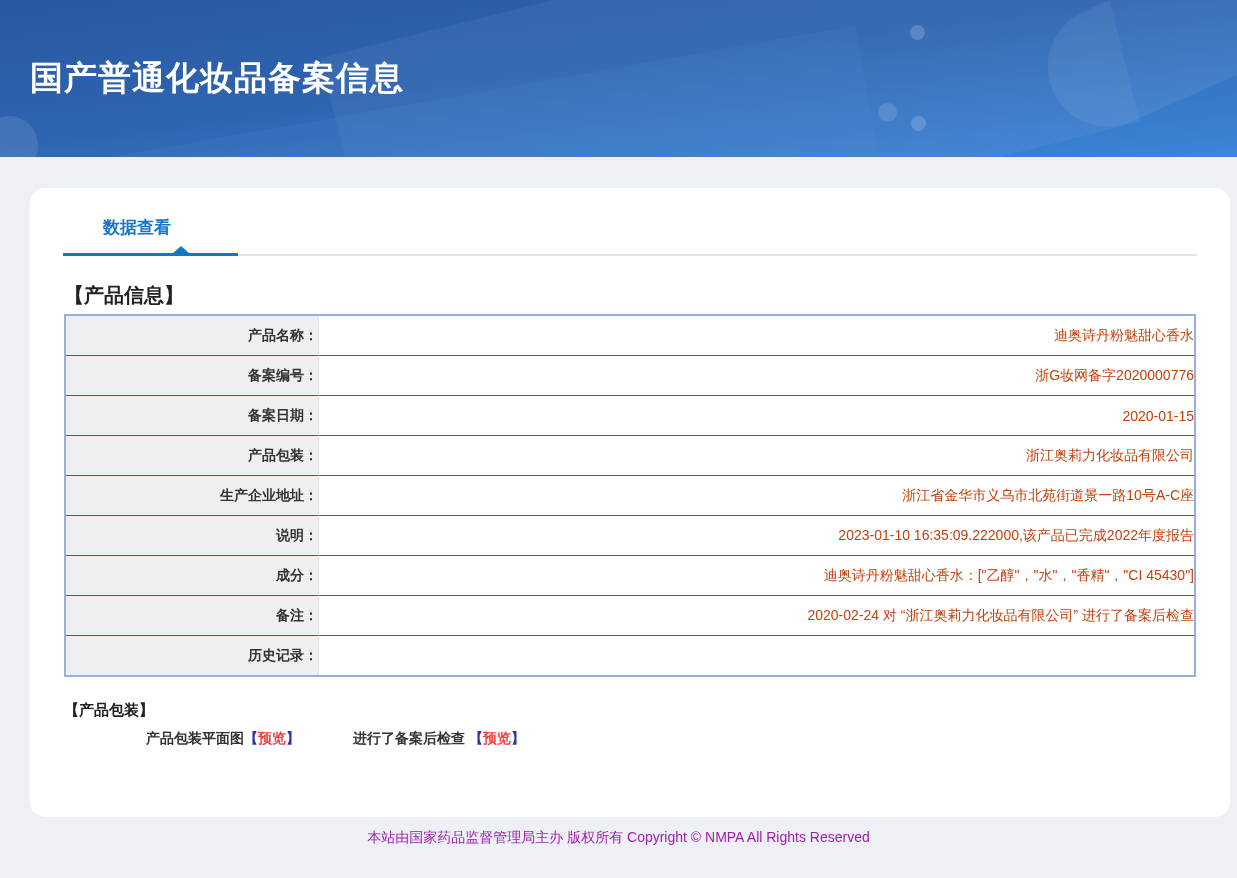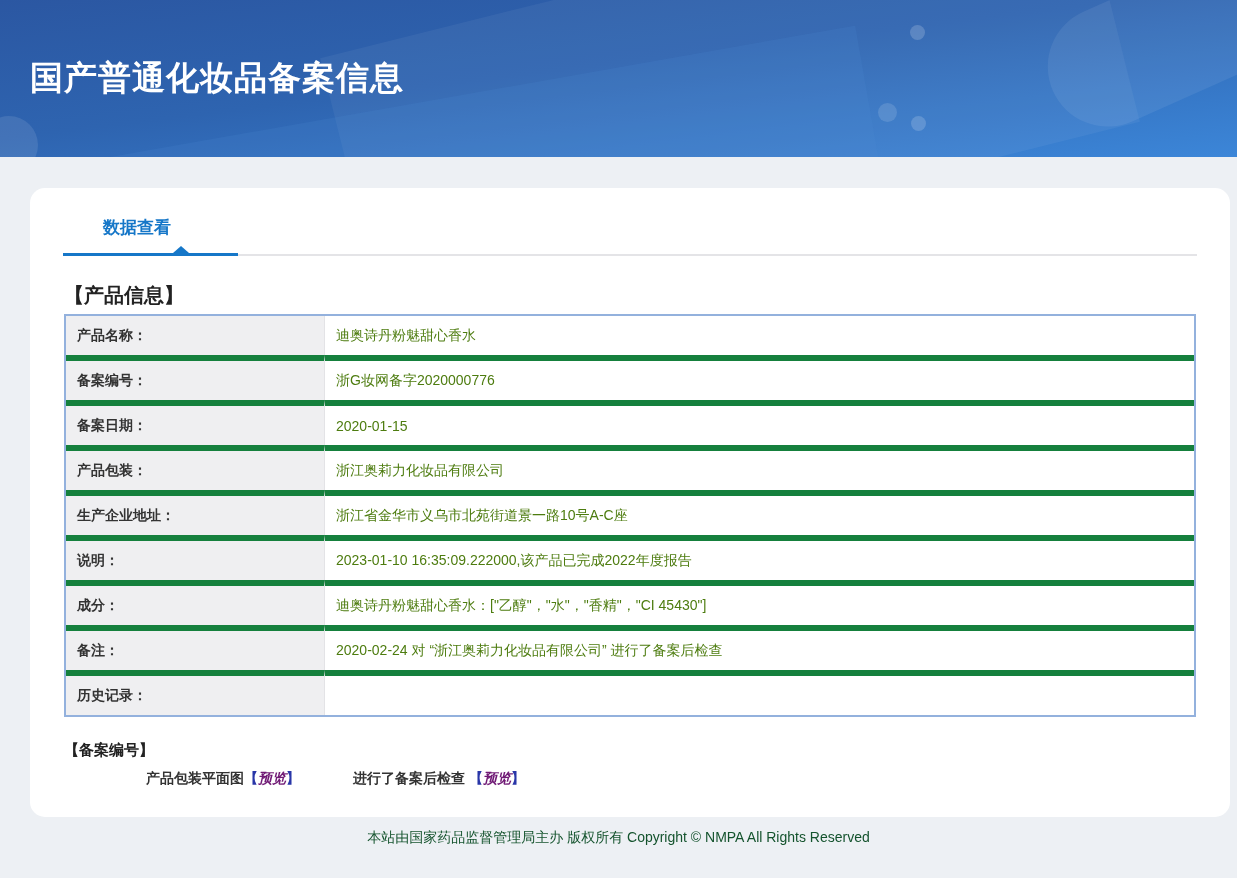--- a/index.html
+++ b/index.html
@@ -48,32 +48,32 @@
   
   .section-title{
     margin:26px 34px 5px 34px;
     font-size:20px;font-weight:bold;color:#222;
   }
   table.info-table{
     margin:0 34px;width:1132px;table-layout:fixed;
     border-collapse:separate;border-spacing:0;
     border:2px solid #93b1dd;
   }
-  table.info-table td{height:39px;font-size:14px;vertical-align:middle;padding:0 0 0 11px;}
+  table.info-table td{height:39px;font-size:14px;vertical-align:middle;padding:0 0 0 5px;text-align:right;}
   td.lbl{width:247px;background:#efeff1;font-weight:bold;color:#333;border-right:1px solid #e3e3e6;}
-  td.val{background:#ffffff;color:#4d7c0f;}
-  tr + tr td{border-top:6px solid #15803d;}
+  td.val{background:#ffffff;color:#c2410c;}
+  tr + tr td{border-top:1px solid #15803d;}
   
   .pack-title{margin:24px 34px 10px 34px;font-size:15px;font-weight:bold;color:#222;}
   .pack-row{margin-left:116px;font-size:14px;font-weight:bold;color:#333;}
   .pack-item + .pack-item{margin-left:53px;}
   .bracket{color:#2936a8;font-weight:bold;}
-  a.preview-link{color:#701a75;text-decoration:none;cursor:pointer;font-style:italic;}
+  a.preview-link{color:#ef4444;text-decoration:none;cursor:pointer;}
   
-  .footer{width:100%;text-align:center;margin-top:12px;font-size:14px;color:#14532d;}
+  .footer{width:100%;text-align:center;margin-top:12px;font-size:14px;color:#a21caf;}
 </style>
 </head>
 <body>
 
 <div class="banner">
   <div class="deco ribbon1"></div>
   <div class="deco ribbon2"></div>
   <div class="deco ribbon3"></div>
   <div class="deco c1"></div>
   <div class="deco c2"></div>
@@ -127,21 +127,21 @@
         <td class="lbl">备注：</td>
         <td class="val">2020-02-24 对 “浙江奥莉力化妆品有限公司” 进行了备案后检查</td>
       </tr>
       <tr>
         <td class="lbl">历史记录：</td>
         <td class="val"></td>
       </tr>
     </tbody>
   </table>
 
-  <div class="pack-title">【备案编号】</div>
+  <div class="pack-title">【产品包装】</div>
 
   <div class="pack-row">
     <span class="pack-item"><span>产品包装平面图</span><span class="bracket">【</span><a class="preview-link">预览</a><span class="bracket">】</span></span><span class="pack-item"><span>进行了备案后检查 </span><span class="bracket">【</span><a class="preview-link">预览</a><span class="bracket">】</span></span>
   </div>
 
 </div>
 
 <div class="footer">
   <span>本站由国家药品监督管理局主办 版权所有 Copyright © NMPA All Rights Reserved</span>
 </div>

